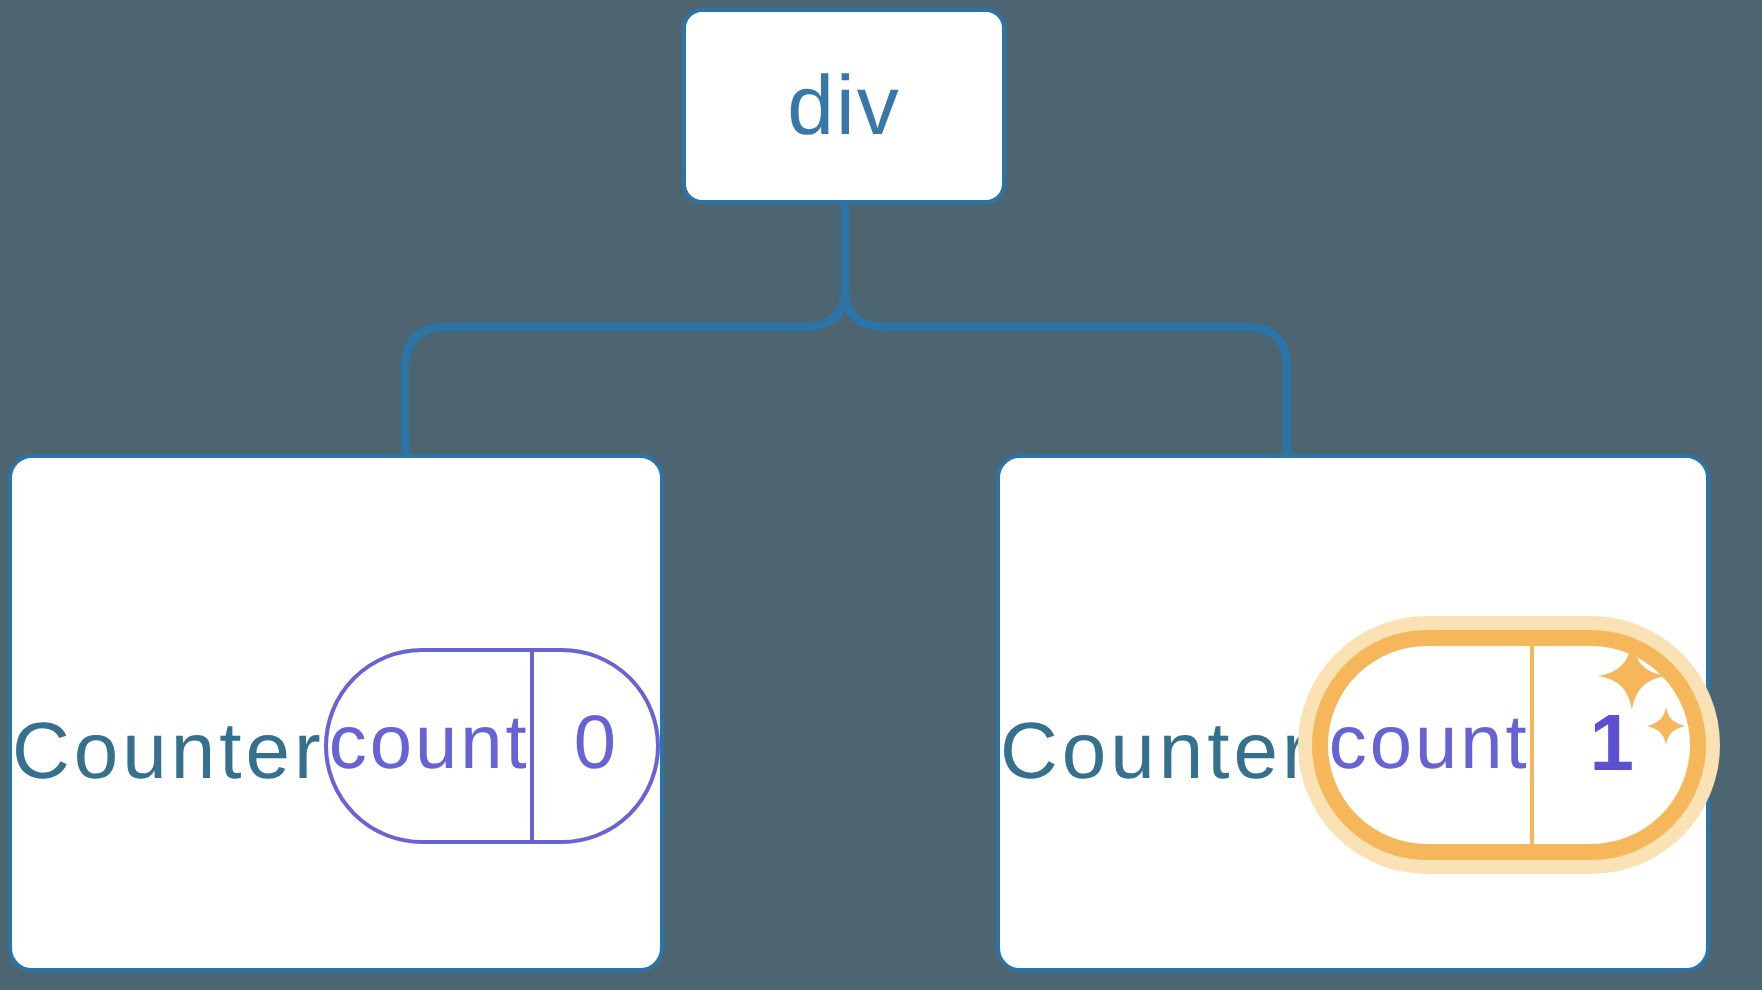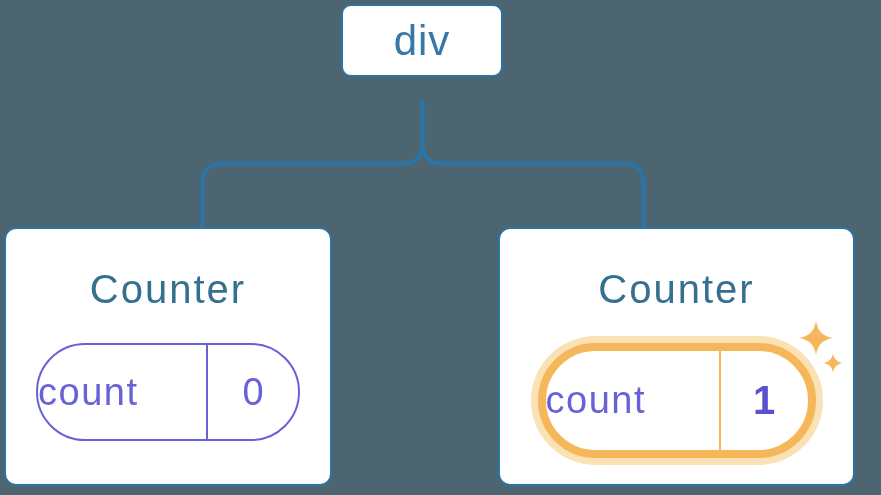--- a/index.html
+++ b/index.html
@@ -16,21 +16,21 @@
 
   .connector-svg {
     position: absolute;
     left: 0; top: 0;
     width: 881px; height: 495px;
   }
 
   .root-node {
     position: absolute;
     left: 341px; top: 4px;
-    width: 162px; height: 73px;
+    width: 162px; height: 98px;
     background: #FFFFFF;
     border: 2px solid #2B74A8;
     border-radius: 10px;
     display: flex;
     align-items: center;
     justify-content: center;
   }
   .root-node-label {
     font-size: 42px;
     color: #3878A8;
@@ -38,21 +38,20 @@
   }
 
   .card {
     position: absolute;
     top: 227px;
     height: 259px;
     background: #FFFFFF;
     border: 2px solid #2B74A8;
     border-radius: 12px;
     display: flex;
-    flex-direction: column;
     align-items: center;
   }
   .card-left  { left: 4px;   width: 328px; }
   .card-right { left: 498px; width: 357px; }
 
   .card-title {
     margin-top: 38px;
     font-size: 40px;
     line-height: 44px;
     color: #35708E;

